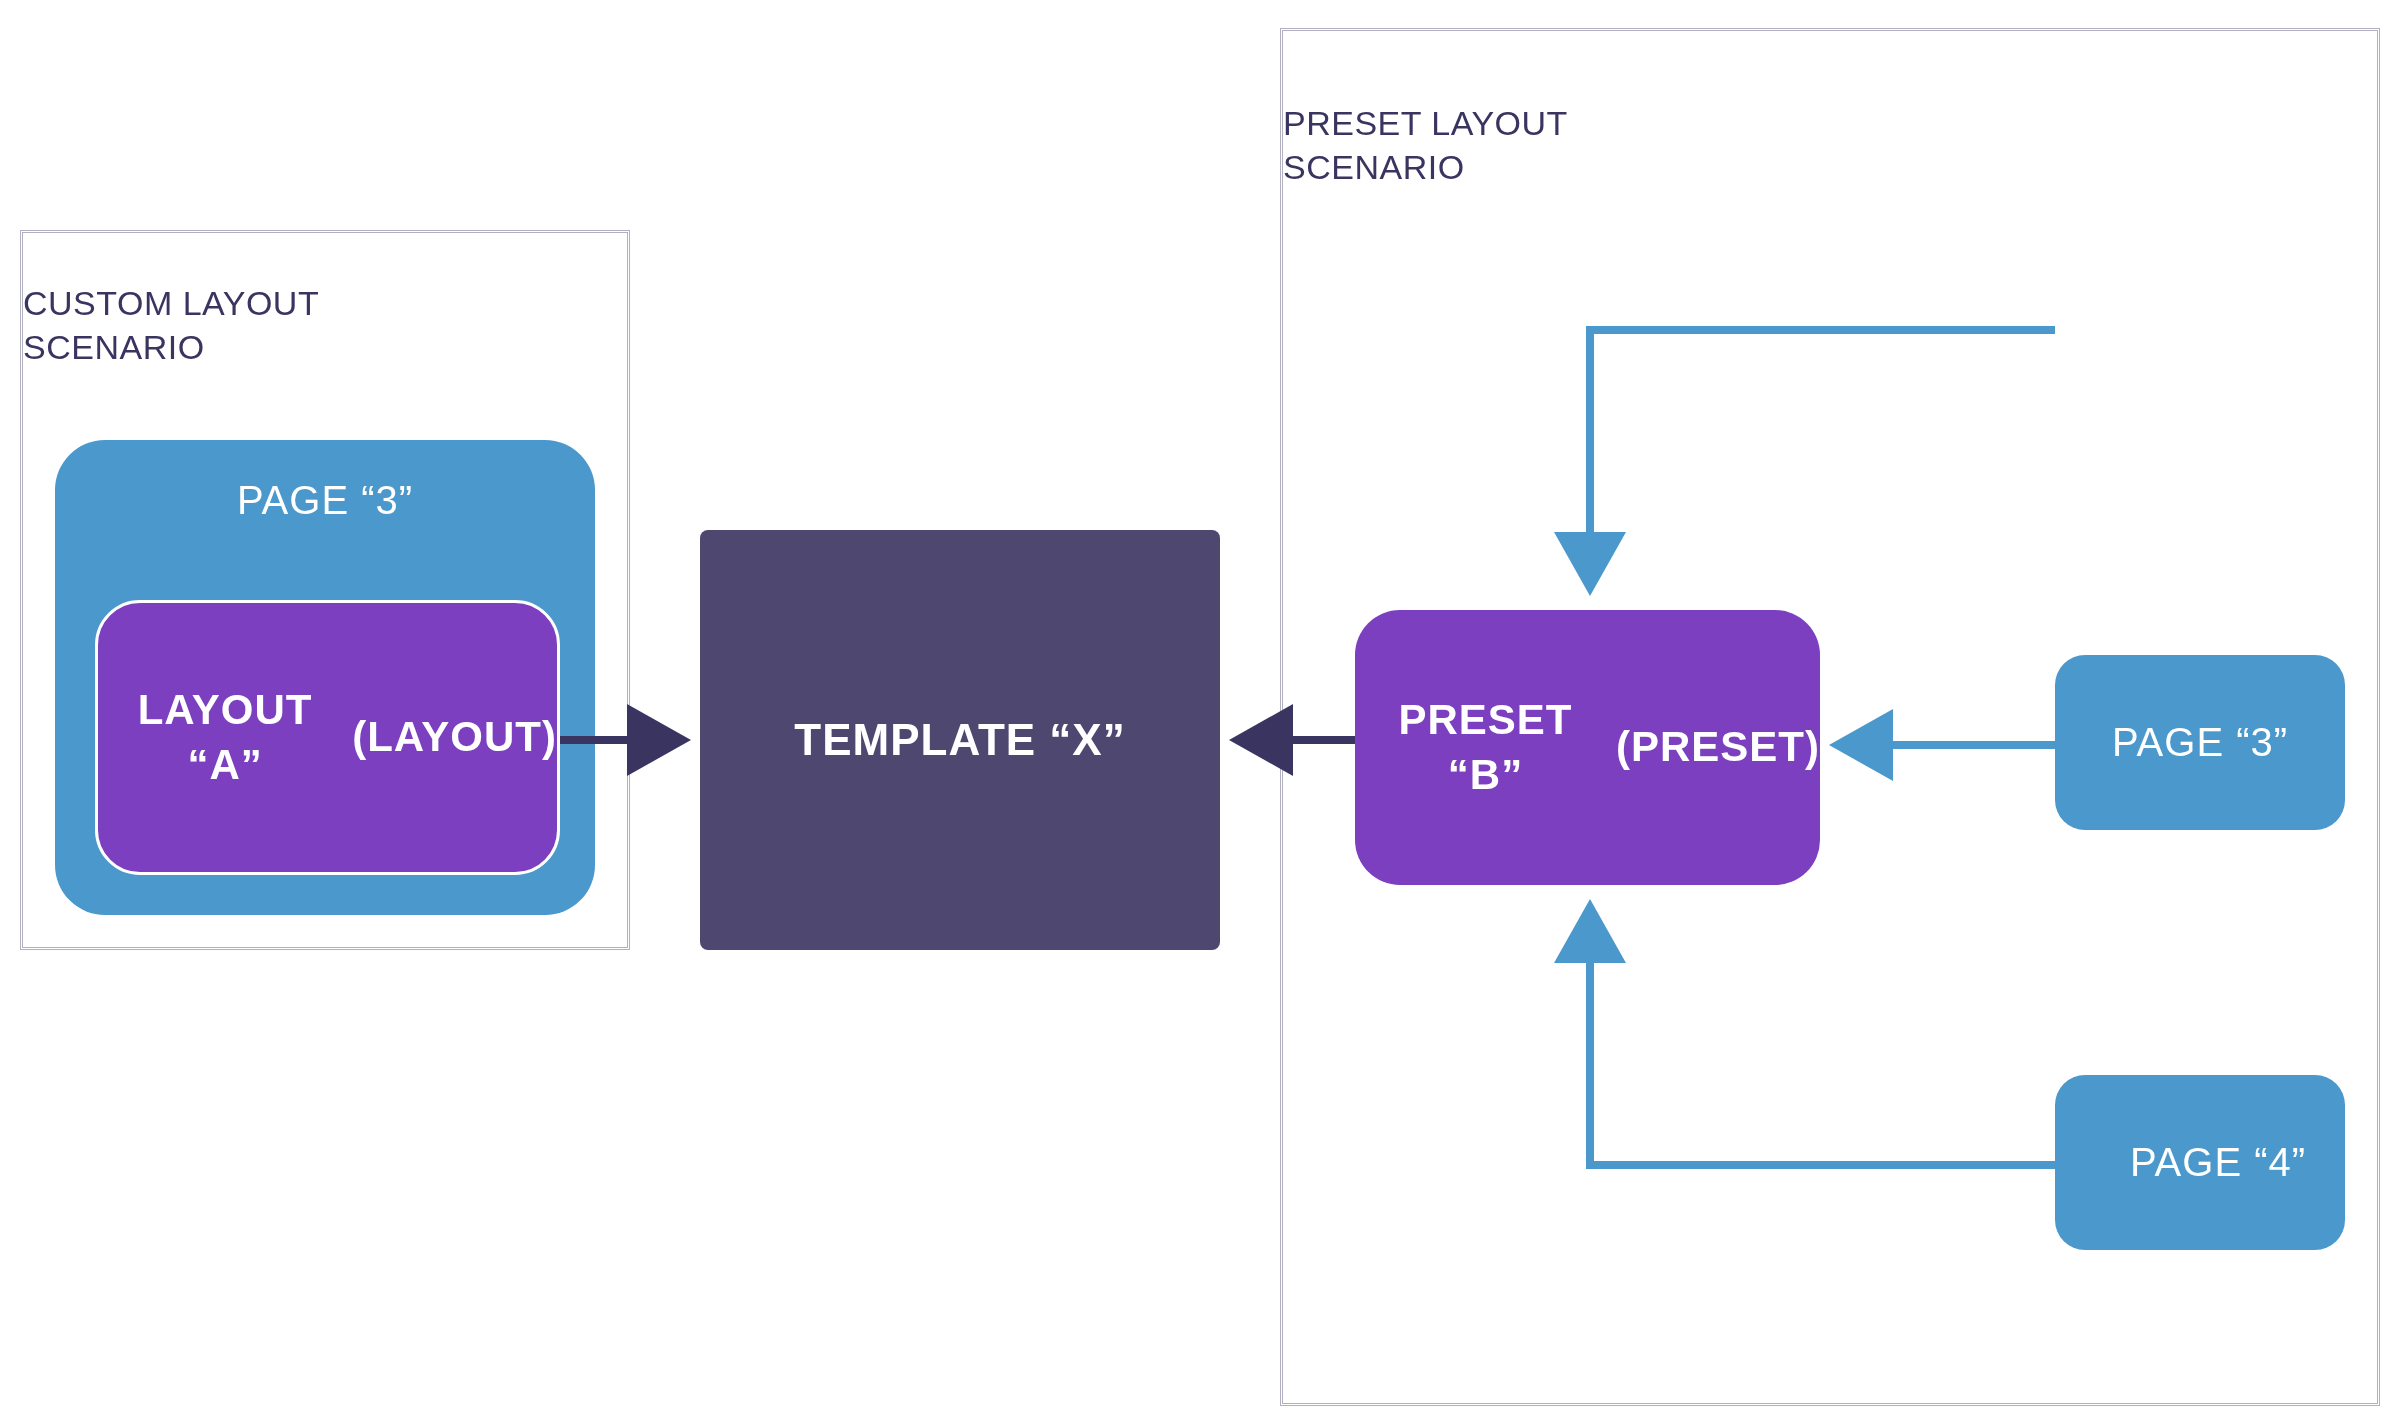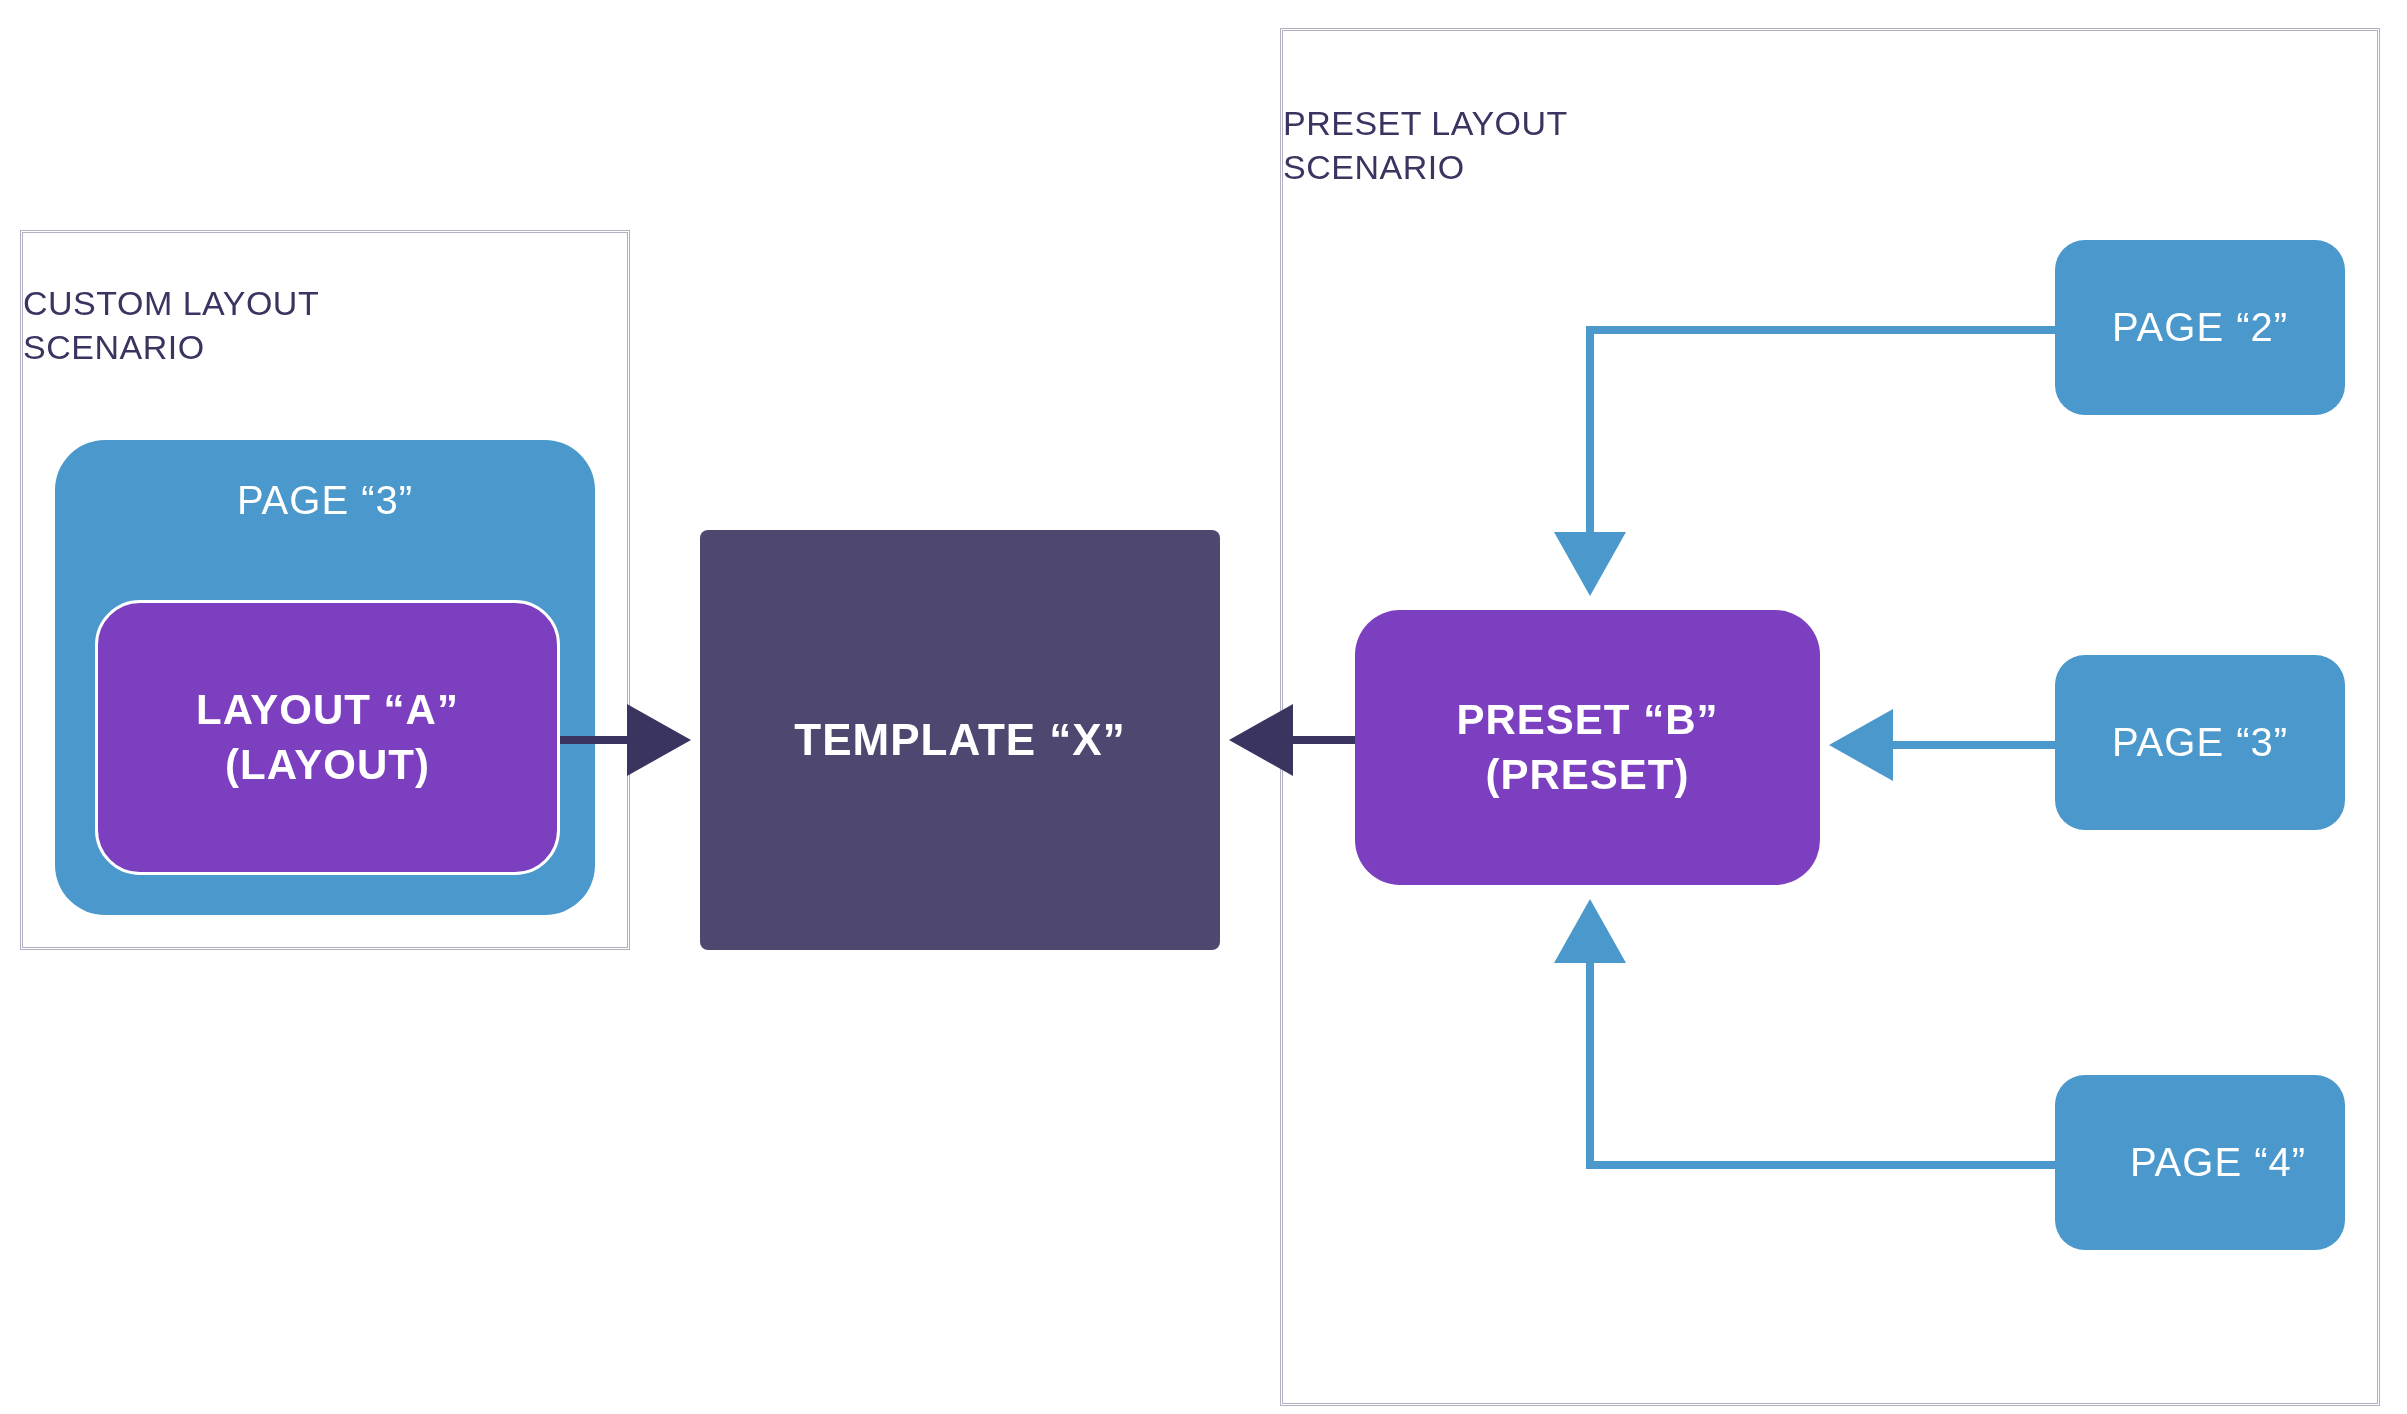--- a/index.html
+++ b/index.html
@@ -98,21 +98,21 @@
       top: 1075px;
       padding-left: 36px;
     }
     .layout-box {
       position: absolute;
       background: #7b3fbf;
       border: 3px solid #ffffff;
       border-radius: 45px;
       color: #ffffff;
       display: flex;
-      flex-direction: column;
+      flex-direction: row;
       align-items: center;
       justify-content: center;
       font-size: 42px;
       font-weight: 700;
       letter-spacing: 1px;
       text-align: center;
       line-height: 1.3;
     }
     .layout-box.layout-a {
       left: 95px;
@@ -182,23 +182,20 @@
 
   <div class="template-box">
     <span>TEMPLATE “X”</span>
   </div>
 
   <div class="layout-box layout-b">
     <span>PRESET “B”</span>
     <span>(PRESET)</span>
   </div>
 
-  <div class="page-small page2">
-    <span>PAGE “2”</span>
-  </div>
 
   <div class="page-small page3">
     <span>PAGE “3”</span>
   </div>
 
   <div class="page-small page4">
     <span>PAGE “4”</span>
   </div>
 
   <svg class="arrows">

